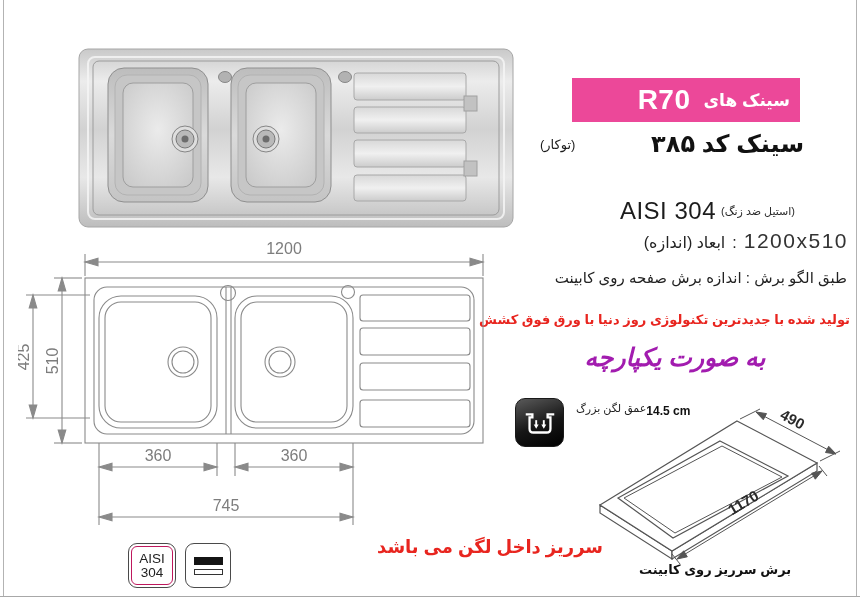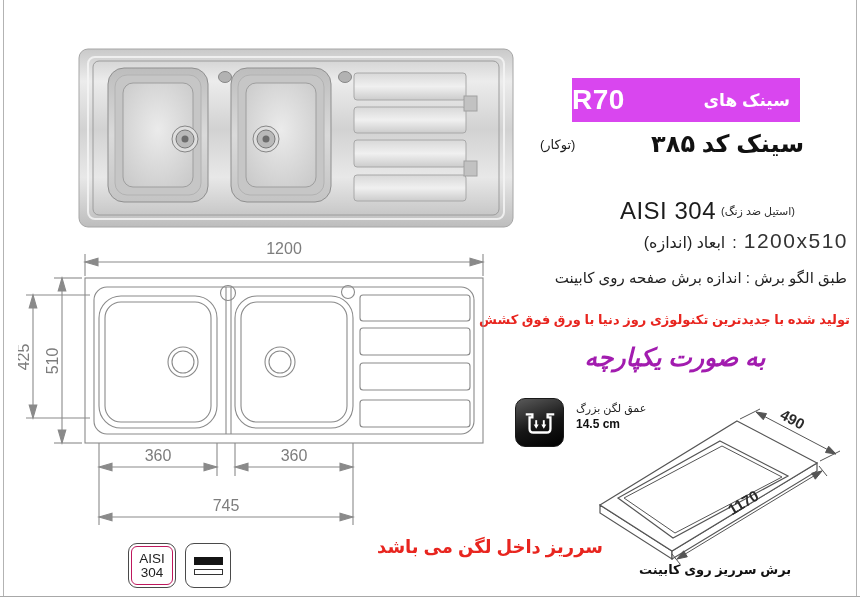--- a/index.html
+++ b/index.html
@@ -1,42 +1,42 @@
 <!DOCTYPE html>
 <html lang="fa"><head>
 <meta charset="utf-8">
 <style>
   html,body{margin:0;padding:0;background:#fff;}
   body{font-family:"Liberation Sans","DejaVu Sans",sans-serif;}
   .sheet{position:relative;width:860px;height:606px;background:#fff;overflow:hidden;}
   .vline{position:absolute;top:0;width:1px;height:597px;background:#b3b3b3;}
   .hrule{position:absolute;left:0;top:596px;width:860px;height:1px;background:#a8a8a8;}
   .photo{position:absolute;left:78px;top:48px;}
-  .banner{position:absolute;left:572px;top:78px;width:228px;height:44px;background:#d946ef;
-          display:flex;align-items:center;justify-content:space-between;gap:13px;padding-right:10px;box-sizing:border-box;}
+  .banner{position:absolute;left:572px;top:78px;width:228px;height:44px;background:#ec4899;
+          display:flex;align-items:center;justify-content:flex-end;gap:13px;padding-right:10px;box-sizing:border-box;}
   .banner .code{color:#fff;font-size:28px;font-weight:bold;letter-spacing:.5px;}
   .banner .lbl{color:#fff;font-size:17px;font-weight:bold;}
   .titleRow{position:absolute;left:540px;top:130px;width:264px;display:flex;justify-content:space-between;align-items:center;}
   .mount{font-size:13px;color:#1b1b1b;}
   .codeTitle{font-size:24px;font-weight:bold;color:#111;}
   .aisiRow{position:absolute;right:65px;top:197px;display:flex;align-items:center;gap:5px;}
   .aisiVal{font-size:24px;color:#1c1c1c;letter-spacing:.5px;}
   .aisiNote{font-size:11px;color:#2a2a2a;}
   .sizeRow{position:absolute;right:12px;top:229px;display:flex;align-items:baseline;gap:7px;margin-left:28px;}
   .sizeLbl{font-size:16px;color:#222;}
   .sizeSep{font-size:16px;color:#222;}
   .sizeVal{font-size:21px;color:#333;letter-spacing:1.5px;}
   .cutNote{position:absolute;right:13px;top:269px;font-size:15px;color:#222;text-align:right;}
   .red1{position:absolute;right:10px;top:312px;font-size:13px;font-weight:bold;color:#e8251f;}
   .red2{position:absolute;left:555px;top:343px;width:240px;text-align:center;font-size:25px;font-weight:bold;font-style:italic;color:#a21caf;}
   .red3{position:absolute;left:377px;top:536px;font-size:18px;font-weight:bold;color:#e8251f;}
   .depthBlock{position:absolute;left:515px;top:398px;display:flex;gap:12px;}
   .depthIcon{width:47px;height:47px;border-radius:10px;background:linear-gradient(160deg,#5a5a5a 0%,#161616 55%,#000 100%);
              border:1px solid #1a1a1a;display:flex;align-items:center;justify-content:center;}
-  .depthTexts{display:flex;flex-direction:column;padding-top:4px;}
+  .depthTexts{display:flex;flex-direction:row;padding-top:4px;}
   .depthLbl{font-size:11px;color:#1d1d1d;}
   .depthVal{font-size:12px;font-weight:bold;color:#111;margin-top:2px;padding-right:2px;}
   .plan{position:absolute;left:18px;top:230px;}
   .cutout{position:absolute;left:588px;top:408px;}
   .caption{position:absolute;left:615px;top:562px;width:200px;text-align:center;font-size:13px;font-weight:bold;color:#111;}
   .badge{position:absolute;top:543px;height:45px;box-sizing:border-box;border:1.6px solid #4a4a4a;border-radius:9px;background:#fff;}
   .badgeAisi{left:128px;width:48px;padding:2px;}
   .badgeAisi .inner{width:100%;height:100%;box-sizing:border-box;border:1px solid #be185d;border-radius:6px;
         display:flex;flex-direction:column;align-items:center;justify-content:center;line-height:1.02;
         font-size:13.5px;color:#222;}

